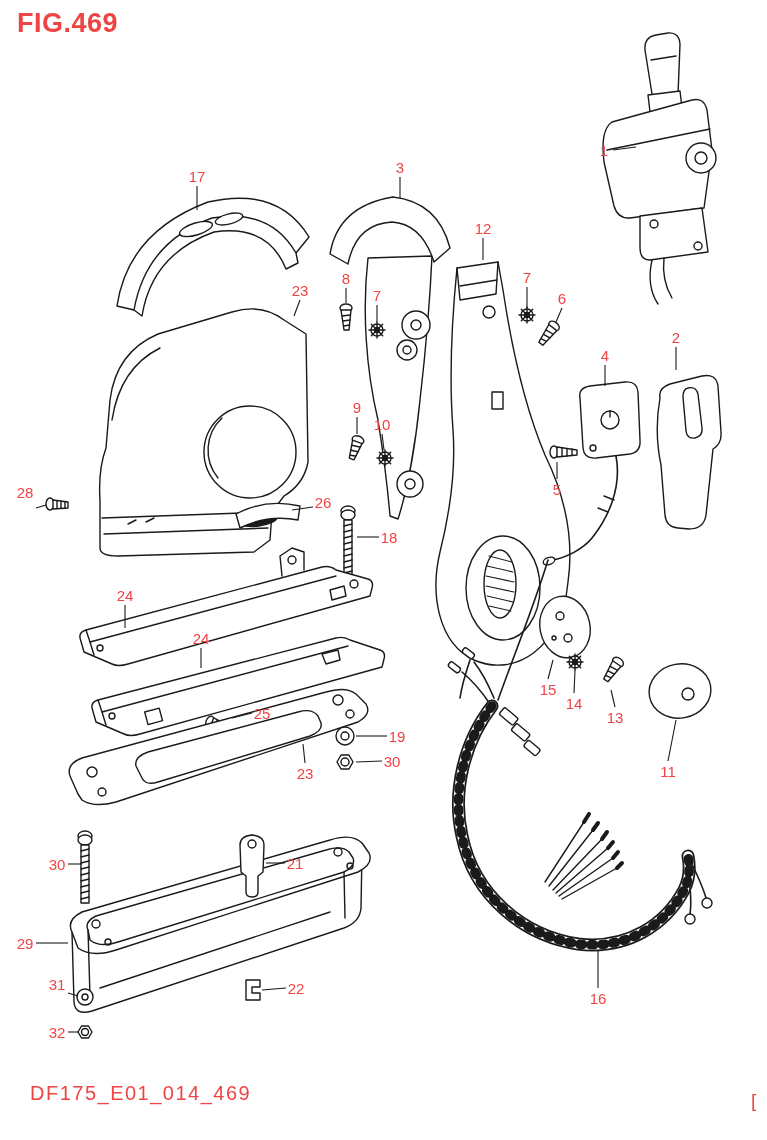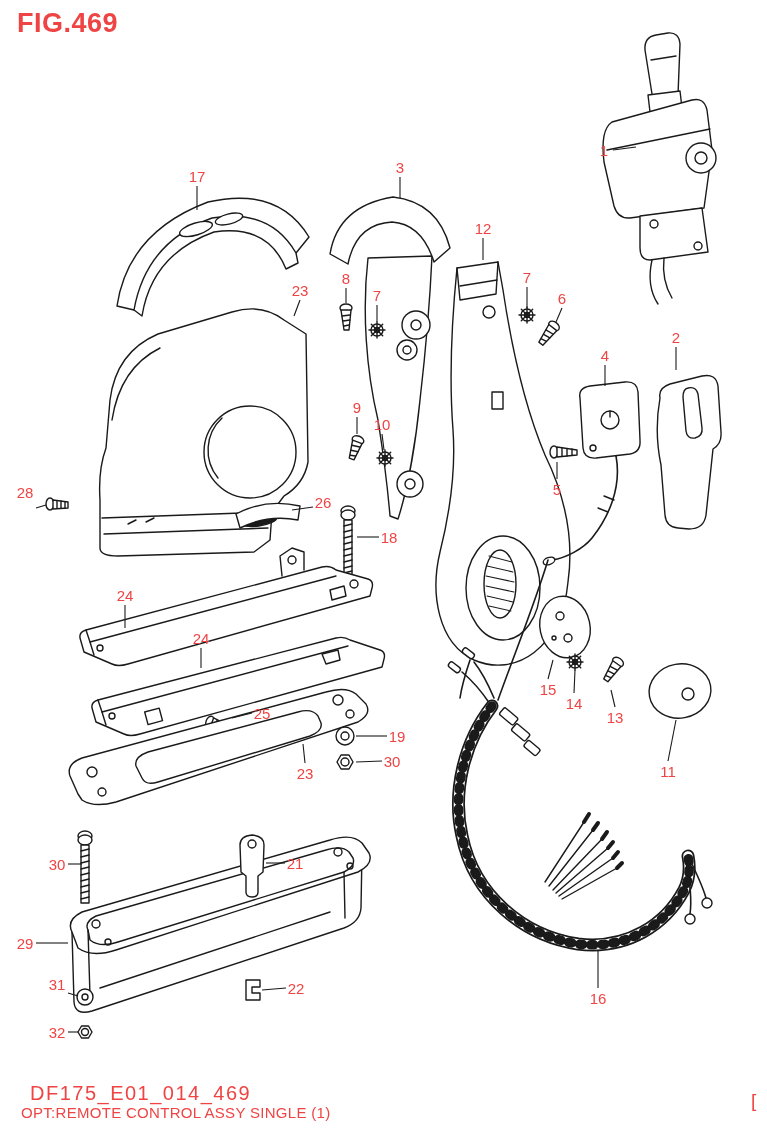--- a/index.html
+++ b/index.html
@@ -335,16 +335,15 @@
       <div class="callout" style="left: 323px; top: 502px;">26</div>
       <div class="callout" style="left: 300px; top: 290px;">23</div>
       <div class="callout" style="left: 25px; top: 492px;">28</div>
       <div class="callout" style="left: 25px; top: 943px;">29</div>
       <div class="callout" style="left: 57px; top: 864px;">30</div>
       <div class="callout" style="left: 57px; top: 984px;">31</div>
       <div class="callout" style="left: 57px; top: 1032px; text-align: right;">32</div>
     </div>
 
   <div class="footer-code">DF175_E01_014_469</div>
-  <div class="footer-caption">OPT:REMOTE CONTROL ASSY SINGLE (1)</div>
   <div class="footer-bracket">[</div>
 
 </div>
 
 </body></html>

